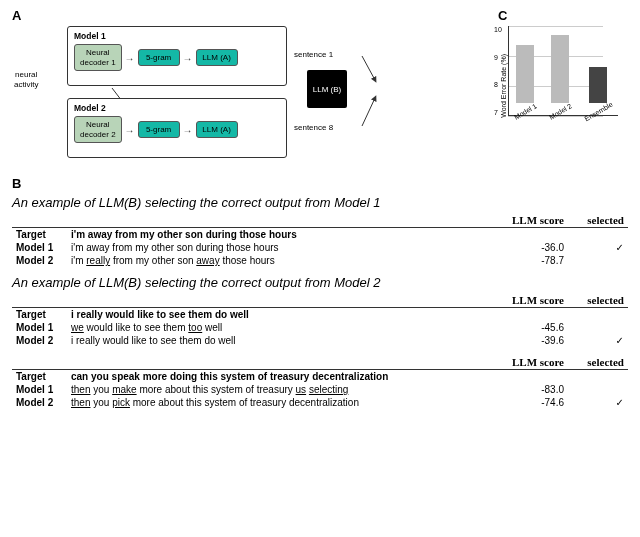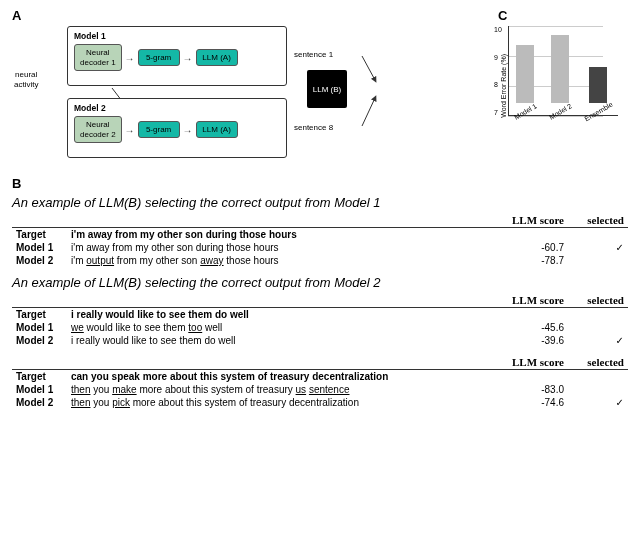--- a/index.html
+++ b/index.html
@@ -411,26 +411,26 @@
         <tbody>
           <tr class="top-border-row">
             <td class="col-label">Target</td>
             <td>i'm away from my other son during those hours</td>
             <td class="col-score"></td>
             <td class="col-selected"></td>
           </tr>
           <tr>
             <td class="col-label">Model 1</td>
             <td>i'm away from my other son during those hours</td>
-            <td class="col-score">-60.7</td>
+            <td class="col-score">-36.0</td>
             <td class="col-selected checkmark">✓</td>
           </tr>
           <tr>
             <td class="col-label">Model 2</td>
-            <td>i'm <span class="underline">output</span> from my other son <span class="underline">away</span> those hours</td>
+            <td>i'm <span class="underline">really</span> from my other son <span class="underline">away</span> those hours</td>
             <td class="col-score">-78.7</td>
             <td class="col-selected"></td>
           </tr>
         </tbody>
       </table>
     </div>
 
     <div class="example-block">
       <div class="example-title">An example of LLM(B) selecting the correct output from Model 2</div>
       <table class="example-table">
@@ -471,27 +471,27 @@
           <tr>
             <th class="left-align" style="width:55px;"></th>
             <th class="left-align"></th>
             <th>LLM score</th>
             <th>selected</th>
           </tr>
         </thead>
         <tbody>
           <tr class="top-border-row">
             <td class="col-label">Target</td>
-            <td>can you speak more about this system of treasury decentralization</td>
+            <td>can you speak more doing this system of treasury decentralization</td>
             <td class="col-score"></td>
             <td class="col-selected"></td>
           </tr>
           <tr>
             <td class="col-label">Model 1</td>
-            <td><span class="underline">then</span> you <span class="underline">make</span> more about this system of treasury <span class="underline">us</span> <span class="underline">sentence</span></td>
+            <td><span class="underline">then</span> you <span class="underline">make</span> more about this system of treasury <span class="underline">us</span> <span class="underline">selecting</span></td>
             <td class="col-score">-83.0</td>
             <td class="col-selected"></td>
           </tr>
           <tr>
             <td class="col-label">Model 2</td>
             <td><span class="underline">then</span> you <span class="underline">pick</span> more about this system of treasury decentralization</td>
             <td class="col-score">-74.6</td>
             <td class="col-selected checkmark">✓</td>
           </tr>
         </tbody>

